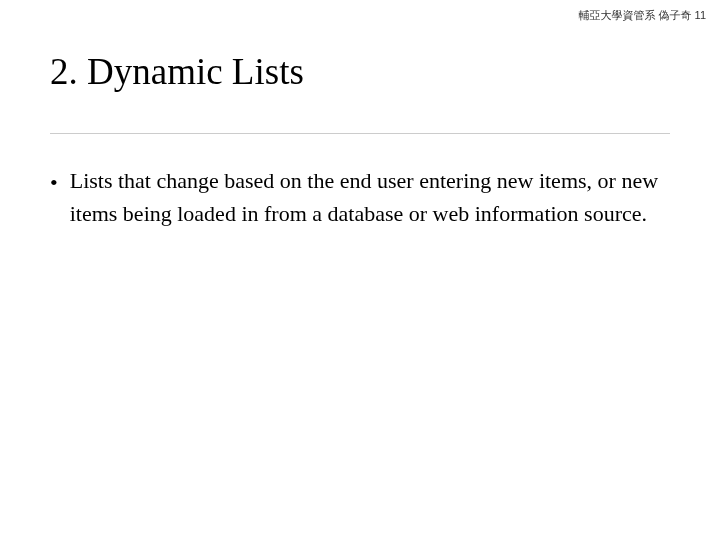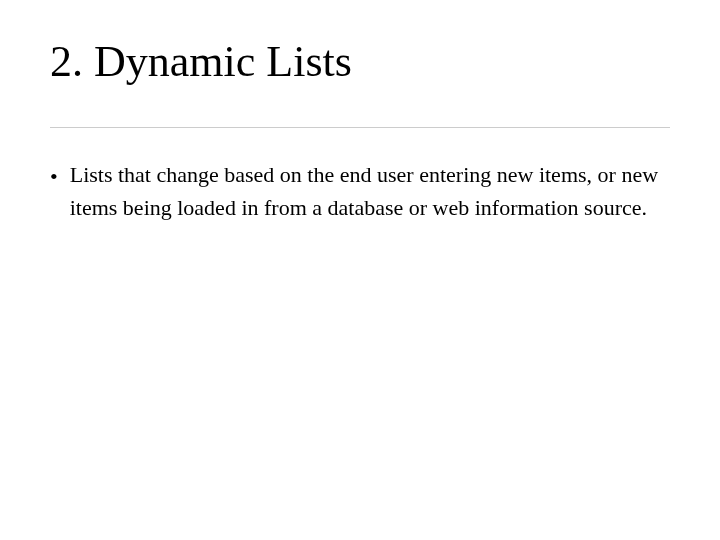--- a/index.html
+++ b/index.html
@@ -29,24 +29,24 @@
       position: absolute;
       top: 8px;
       right: 14px;
       font-size: 11px;
       color: #333;
       font-family: Arial, sans-serif;
       white-space: nowrap;
     }
 
     .slide-title {
-      font-size: 44px;
+      font-size: 37px;
       font-weight: normal;
       color: #000000;
-      margin-top: 16px;
+      margin-top: 30px;
       margin-left: 10px;
       margin-bottom: 40px;
       font-family: Georgia, 'Times New Roman', Times, serif;
     }
 
     .divider {
       border: none;
       border-top: 1px solid #cccccc;
       margin: 0 10px 30px 10px;
     }
@@ -77,20 +77,21 @@
     }
 
     .underline {
     }
   </style>
 </head>
 <body>
 
 <div class="slide-container">
 
+  <div class="top-right-label">輔亞大學資管系 偽子奇 11</div>
 
   <h1 class="slide-title">2. Dynamic Lists</h1>
 
   <hr class="divider">
 
   <div class="content-area">
     <div class="bullet-item">
       <span class="bullet-dot">•</span>
       <span class="bullet-text">
         Lists that <span class="underline">change based on the end user

